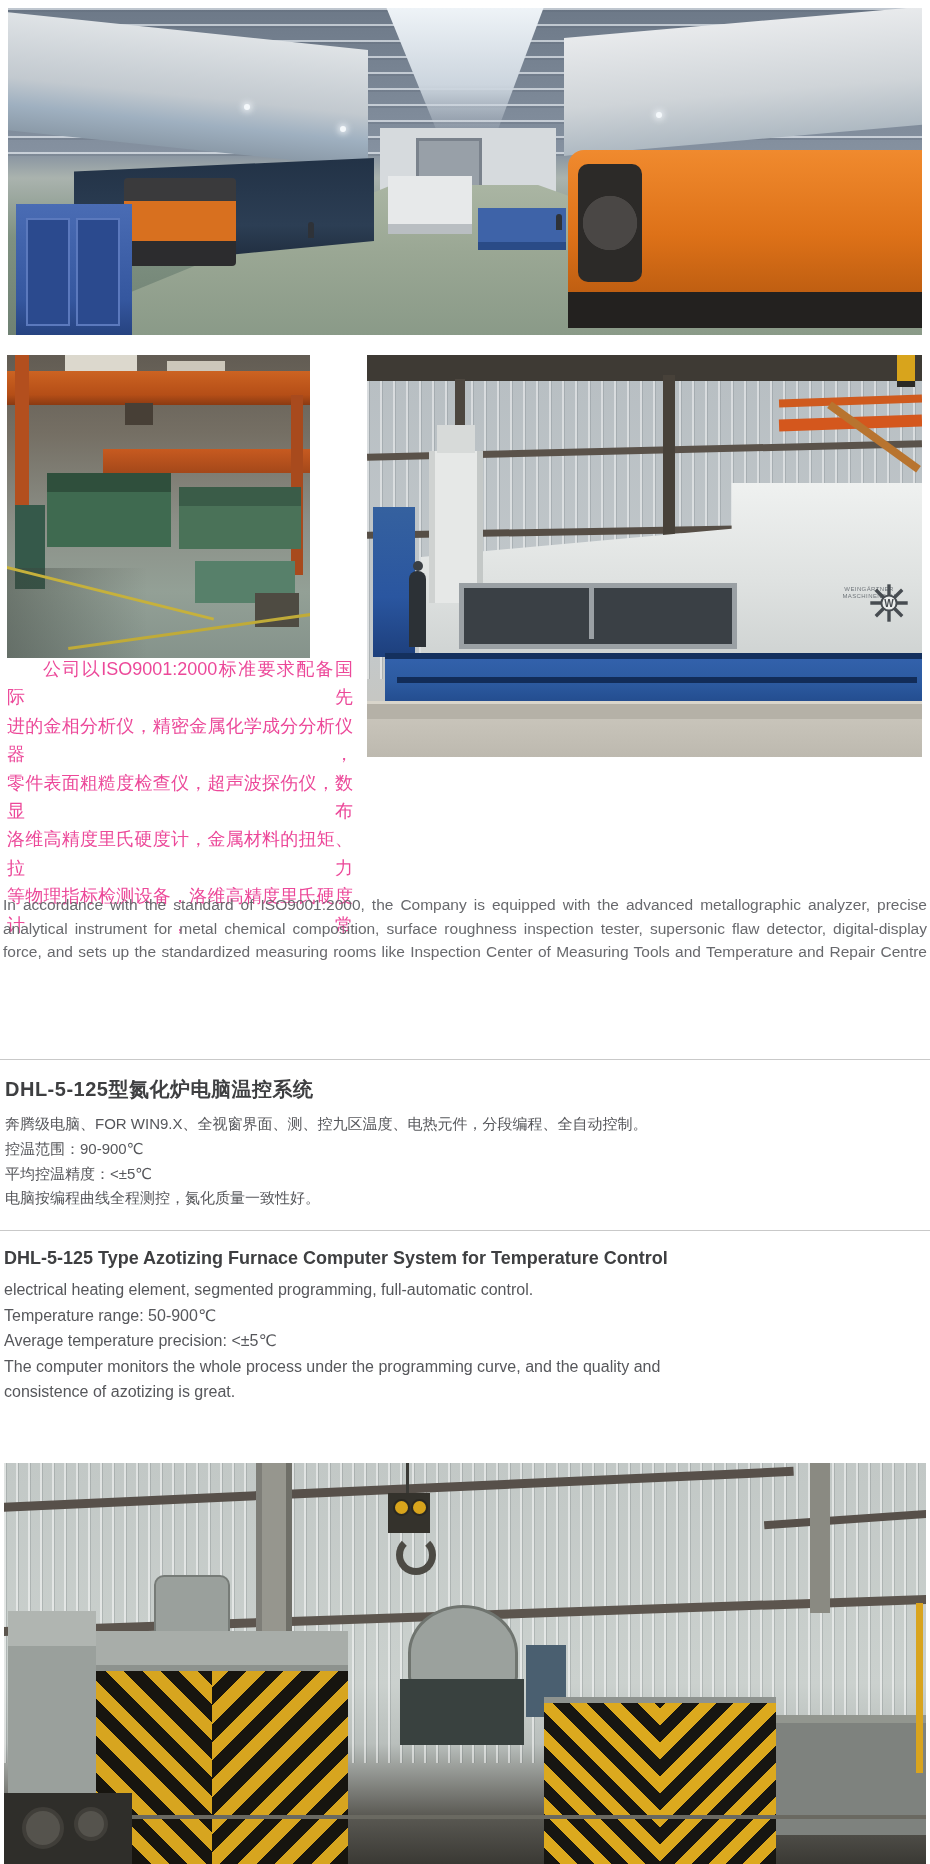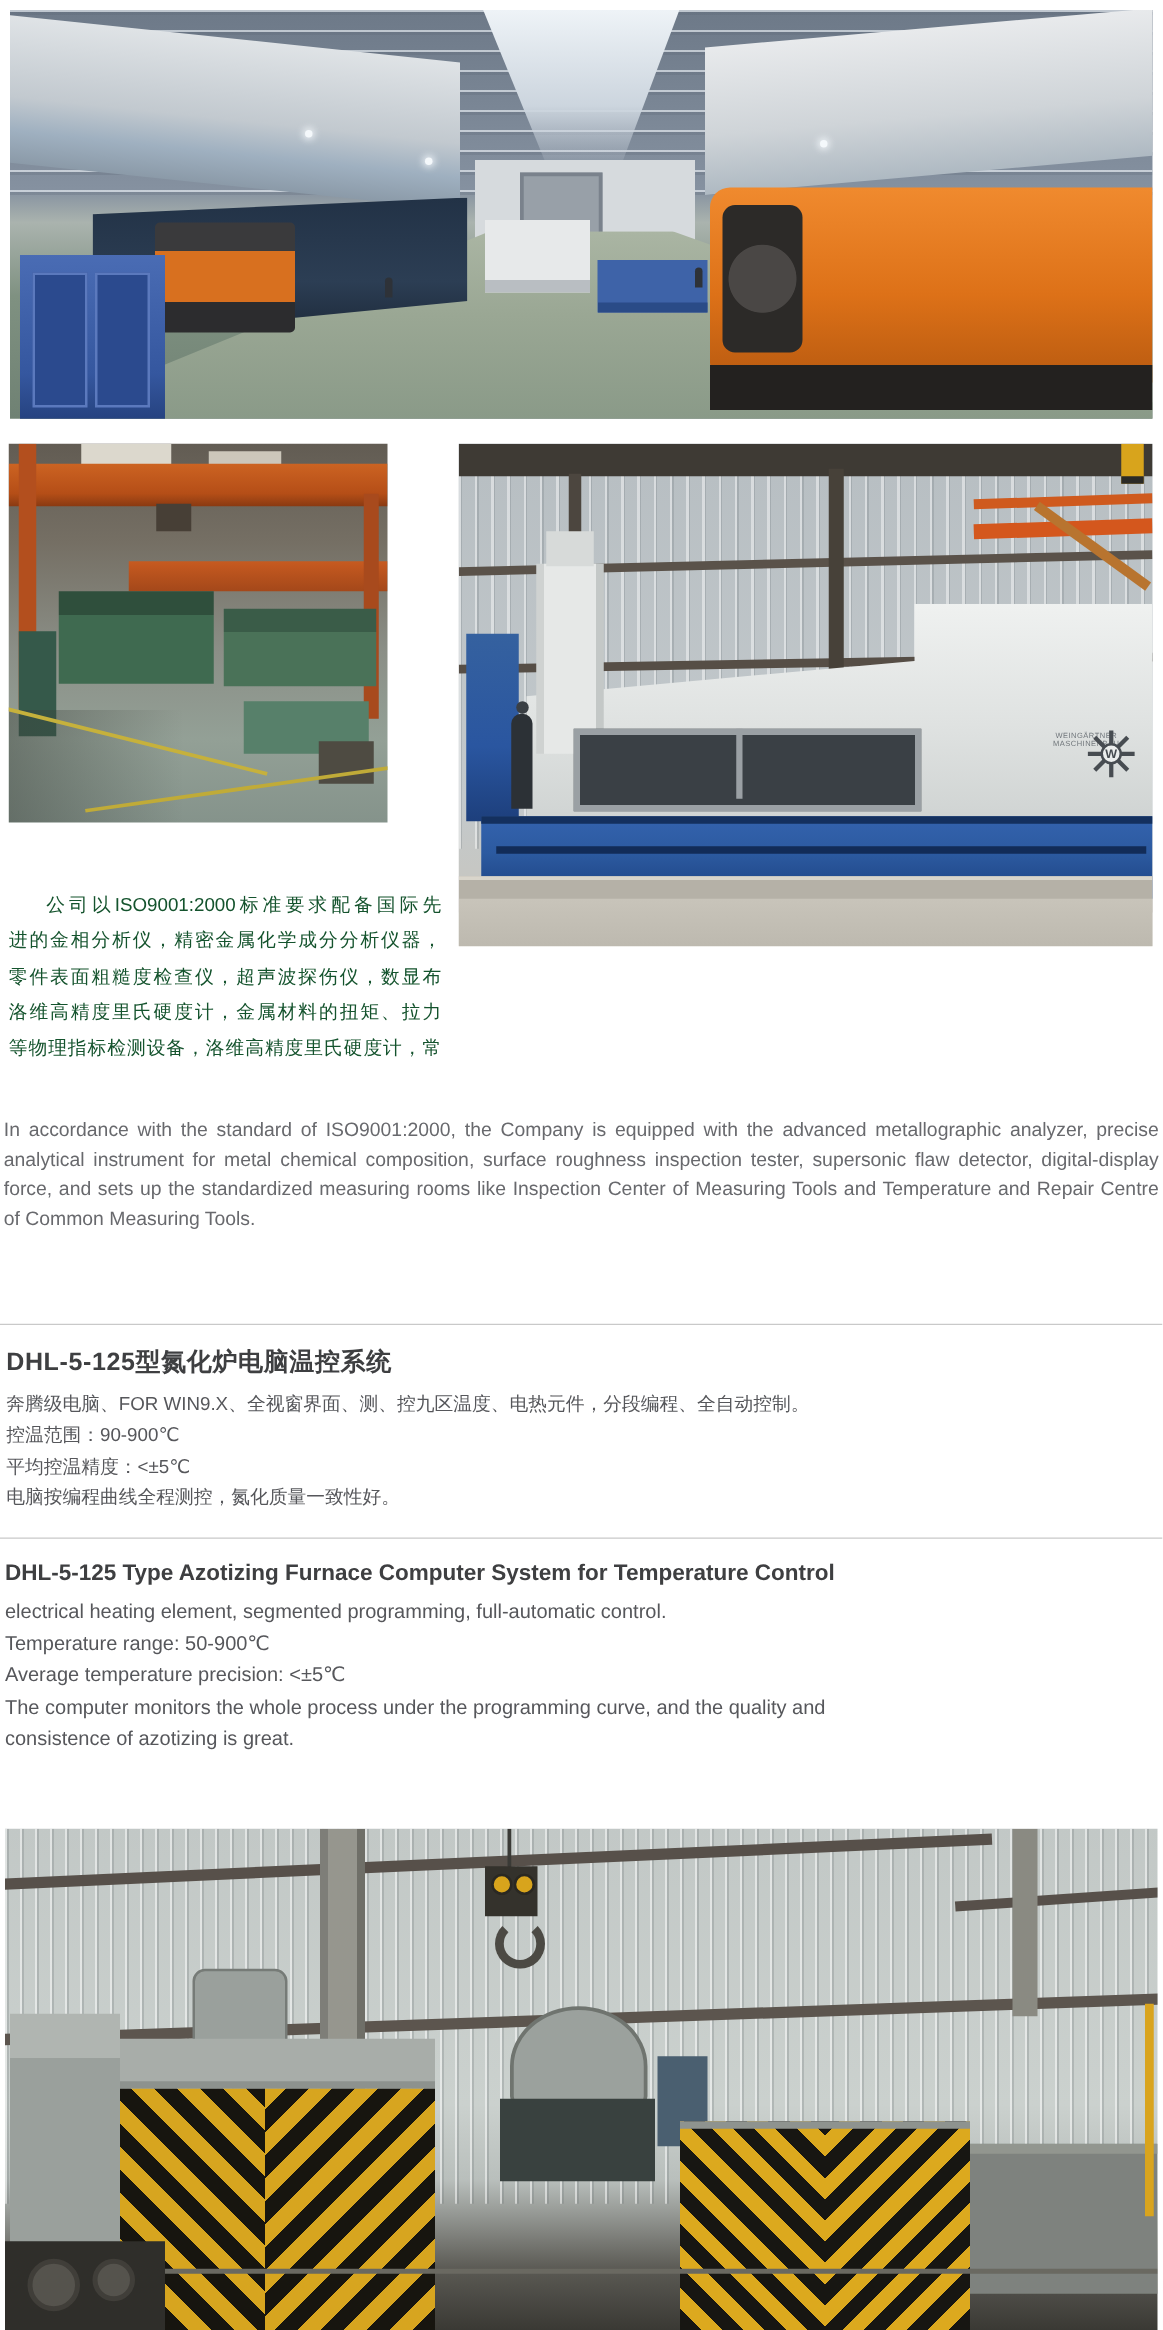--- a/index.html
+++ b/index.html
@@ -103,21 +103,21 @@
   #photo-bottom .chev-block-l{top:234px;left:540px;width:116px;height:167px;background:repeating-linear-gradient(45deg,#171612 0 12px,#dca91e 12px 24px);box-shadow:inset 0 6px 0 #8e938f;}
   #photo-bottom .chev-block-r{top:234px;left:656px;width:116px;height:167px;background:repeating-linear-gradient(-45deg,#171612 0 12px,#dca91e 12px 24px);box-shadow:inset 0 6px 0 #8e938f;}
   #photo-bottom .right-mach{top:252px;left:772px;width:150px;height:120px;background:#7e827e;box-shadow:inset 0 8px 0 #92968f;}
   #photo-bottom .ystrip{top:140px;left:912px;width:7px;height:170px;background:#d9a41e;}
   #photo-bottom .fg-dark{top:330px;left:0;width:128px;height:71px;background:#2f2e2a;}
   #photo-bottom .fg-disc{top:344px;left:18px;width:34px;height:34px;border-radius:50%;background:#55534d;border:4px solid #403e39;}
   #photo-bottom .fg-disc.d2{left:70px;width:26px;height:26px;}
   #photo-bottom .floor-line{top:352px;left:0;width:922px;height:4px;background:#6a6961;}
 
   
-  #cn-intro{left:7px;top:711px;width:346px;color:#14532d;font-size:15px;line-height:28.4px;}
+  #cn-intro{left:7px;top:655px;width:346px;color:#ec4899;font-size:18px;line-height:28.4px;}
   #cn-intro .ln{text-align:justify;text-align-last:justify;}
   #cn-intro .ln.first{text-indent:2em;}
   #cn-intro .ln.last{text-align-last:left;}
 
   #en-intro{left:3px;top:893px;width:924px;color:#68696d;font-size:15.5px;line-height:23.6px;}
   #en-intro .ln{text-align:justify;text-align-last:justify;white-space:nowrap;}
   #en-intro .ln.last{text-align-last:left;white-space:normal;}
 
   .divider{left:0;width:930px;height:0;border-top:1px solid #c9c9c9;}
   #divider-1{top:1059px;}
@@ -223,21 +223,20 @@
   <div class="ln">进的金相分析仪，精密金属化学成分分析仪器，</div>
   <div class="ln">零件表面粗糙度检查仪，超声波探伤仪，数显布</div>
   <div class="ln">洛维高精度里氏硬度计，金属材料的扭矩、拉力</div>
   <div class="ln">等物理指标检测设备，洛维高精度里氏硬度计，常</div>
 </div>
 
 <div id="en-intro" class="abs">
   <div class="ln">In accordance with the standard of ISO9001:2000, the Company is equipped with the advanced metallographic analyzer, precise</div>
   <div class="ln">analytical instrument for metal chemical composition, surface roughness inspection tester, supersonic flaw detector, digital-display</div>
   <div class="ln">force, and sets up the standardized measuring rooms like Inspection Center of Measuring Tools and Temperature and Repair Centre</div>
-  <div class="ln last">of Common Measuring Tools.</div>
 </div>
 
 <div id="divider-1" class="abs divider"></div>
 
 <div id="dhl-cn" class="abs">
   <h2 class="title">DHL-5-125型氮化炉电脑温控系统</h2>
   <div class="spec">奔腾级电脑、FOR WIN9.X、全视窗界面、测、控九区温度、电热元件，分段编程、全自动控制。</div>
   <div class="spec">控温范围：90-900℃</div>
   <div class="spec">平均控温精度：&lt;±5℃</div>
   <div class="spec">电脑按编程曲线全程测控，氮化质量一致性好。</div>

